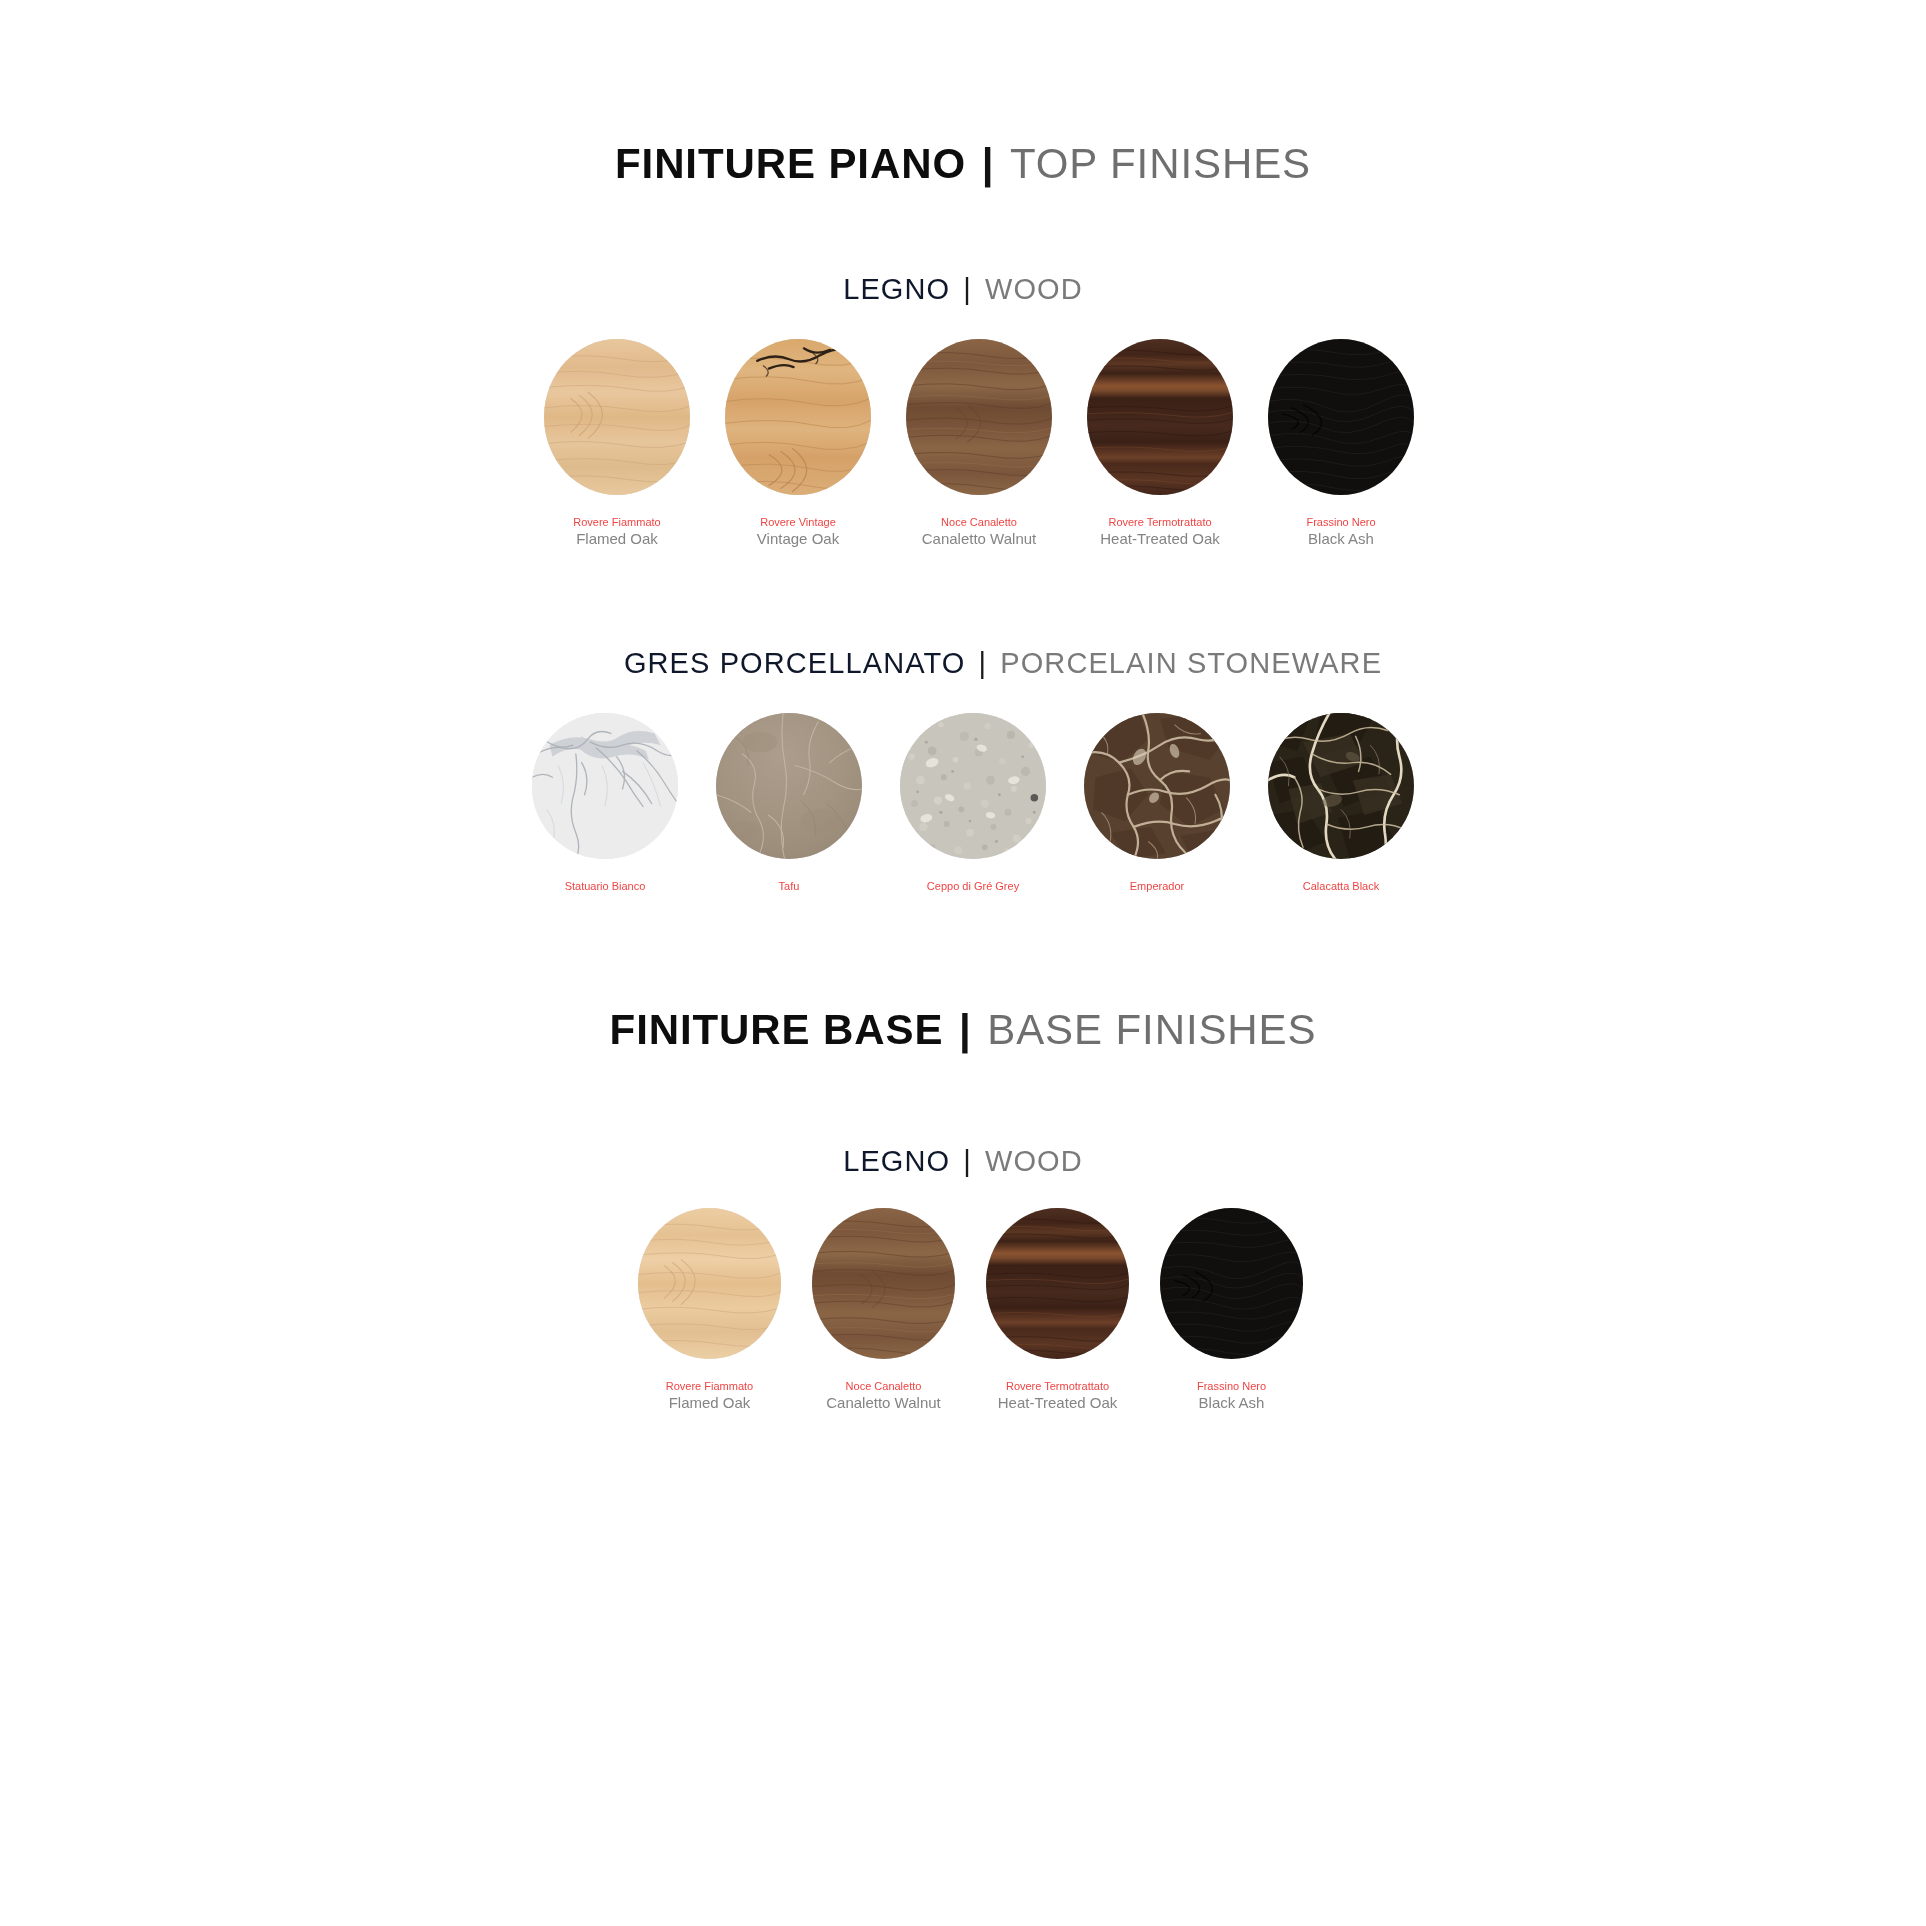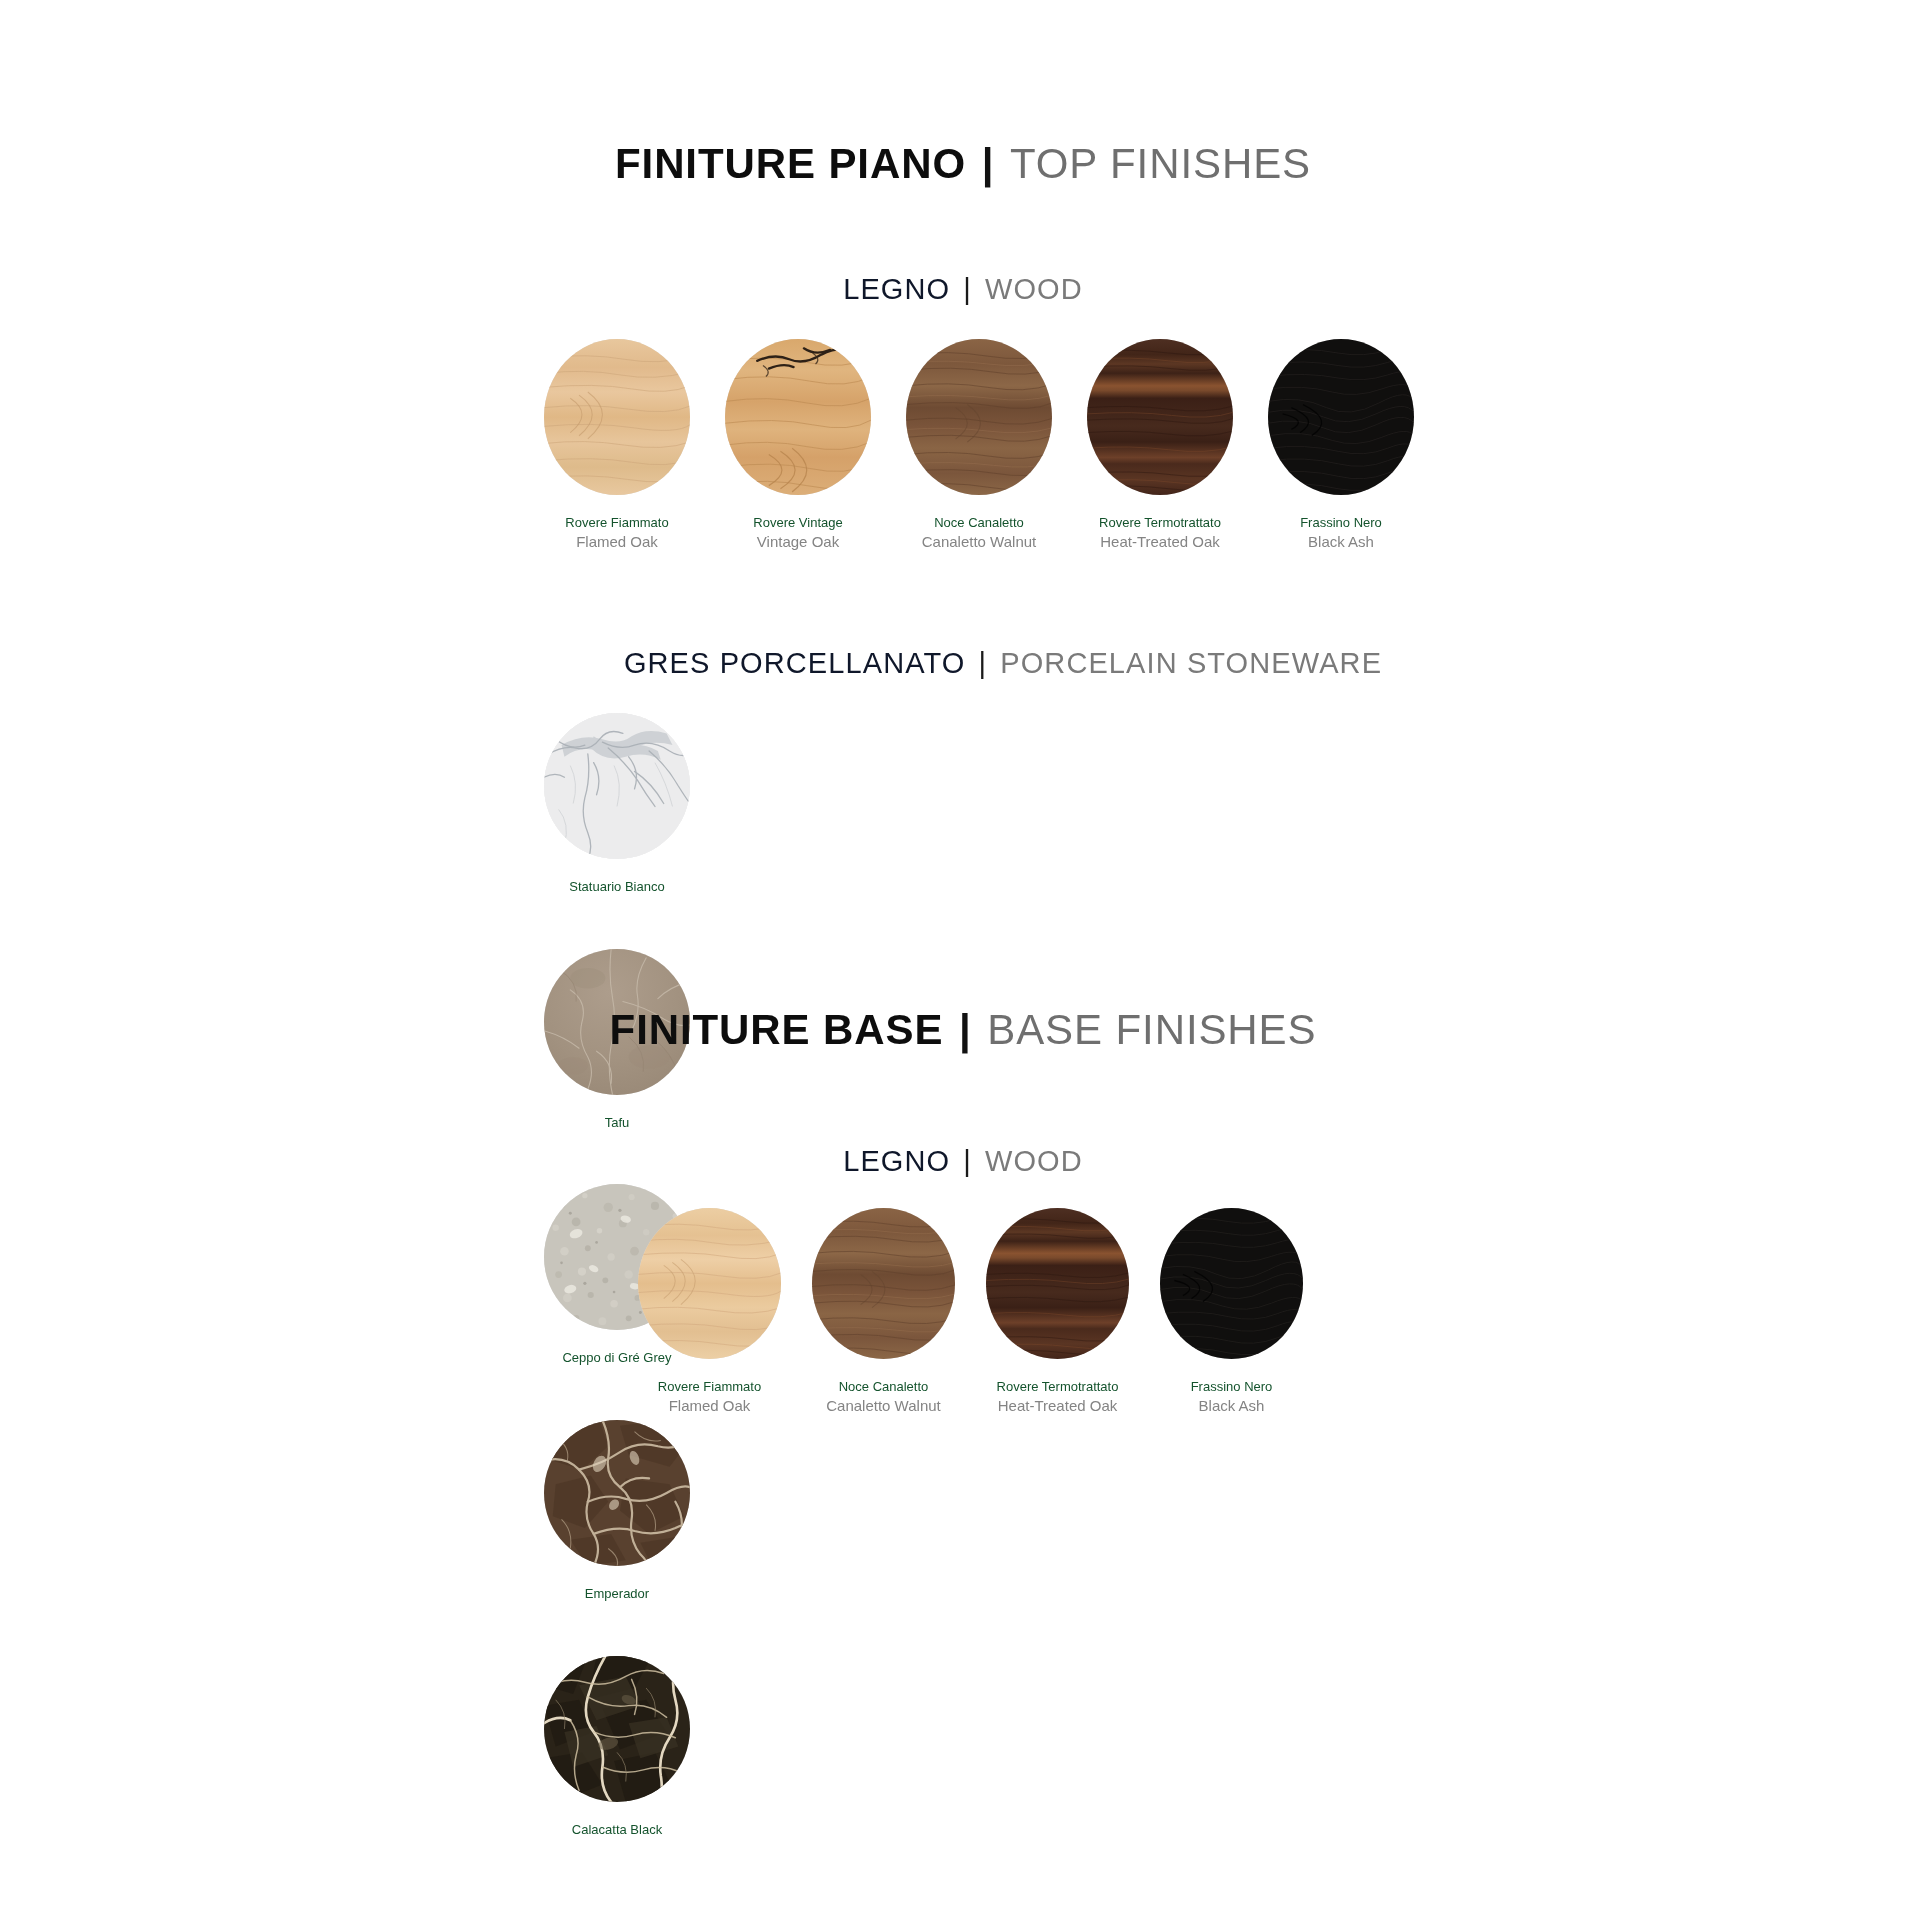--- a/index.html
+++ b/index.html
@@ -75,22 +75,22 @@
   }
   .swatch svg { display: block; width: 100%; height: 100%; }
 
   .caption {
     margin-top: 20px;
     text-align: center;
     line-height: 1.28;
   }
   .cap-it {
     display: block;
-    font-size: 13px;
-    color: #14532d;
+    font-size: 11px;
+    color: #ef4444;
     font-weight: 400;
     white-space: nowrap;
   }
   .cap-en {
     display: block;
     font-size: 15px;
     color: #848484;
     font-weight: 400;
     white-space: nowrap;
   }
@@ -318,21 +318,21 @@
       </div>
     </div>
   </div>
 
   <div class="sub-title" style="top:649px;margin-left:40px;">
     <span class="it">GRES PORCELLANATO</span>
     <span class="sep">|</span>
     <span class="en">PORCELAIN STONEWARE</span>
   </div>
 
-  <div class="row" style="top:713px; left:544px; gap:53px;flex-direction:column;">
+  <div class="row" style="top:713px; left:532px; gap:38px;">
 
     <div class="cell">
       <div class="swatch" style="width:146px;height:146px;">
         <svg viewBox="0 0 100 100" preserveAspectRatio="none" aria-hidden="true">
           <rect width="100" height="100" fill="#f2f2f3"></rect>
           <rect width="100" height="100" fill="#ececed"></rect>
           <g fill="#c9cdd1" opacity="0.85">
             <path d="M12 22 Q26 14 40 18 Q52 22 60 16 Q70 10 84 14 L88 22 Q74 18 62 24 Q50 30 38 26 Q24 22 14 30 Z"></path>
             <path d="M34 16 Q44 24 56 22 Q68 20 78 26 L80 32 Q68 26 56 30 Q42 34 32 24 Z"></path>
           </g>

